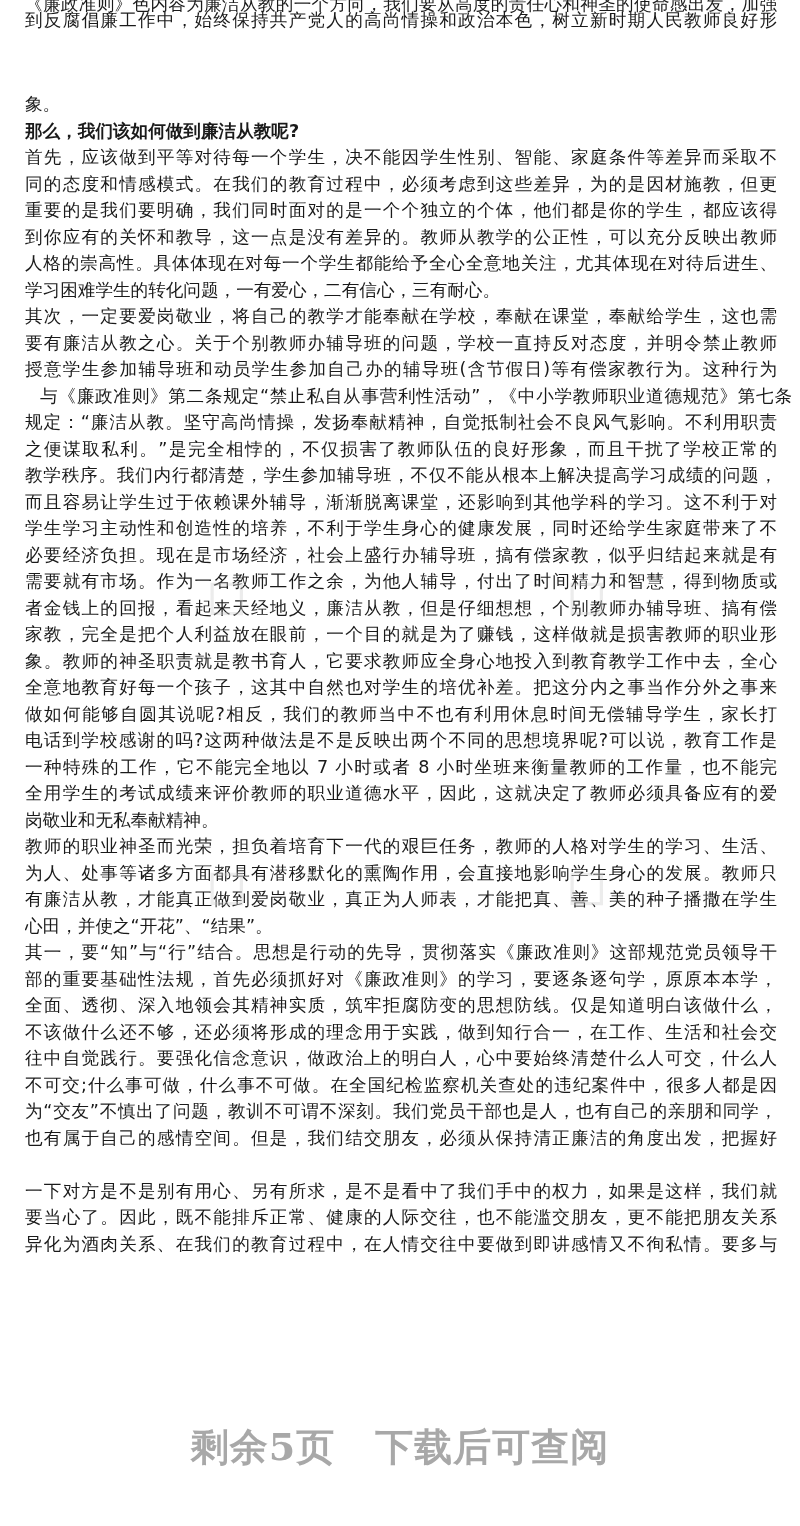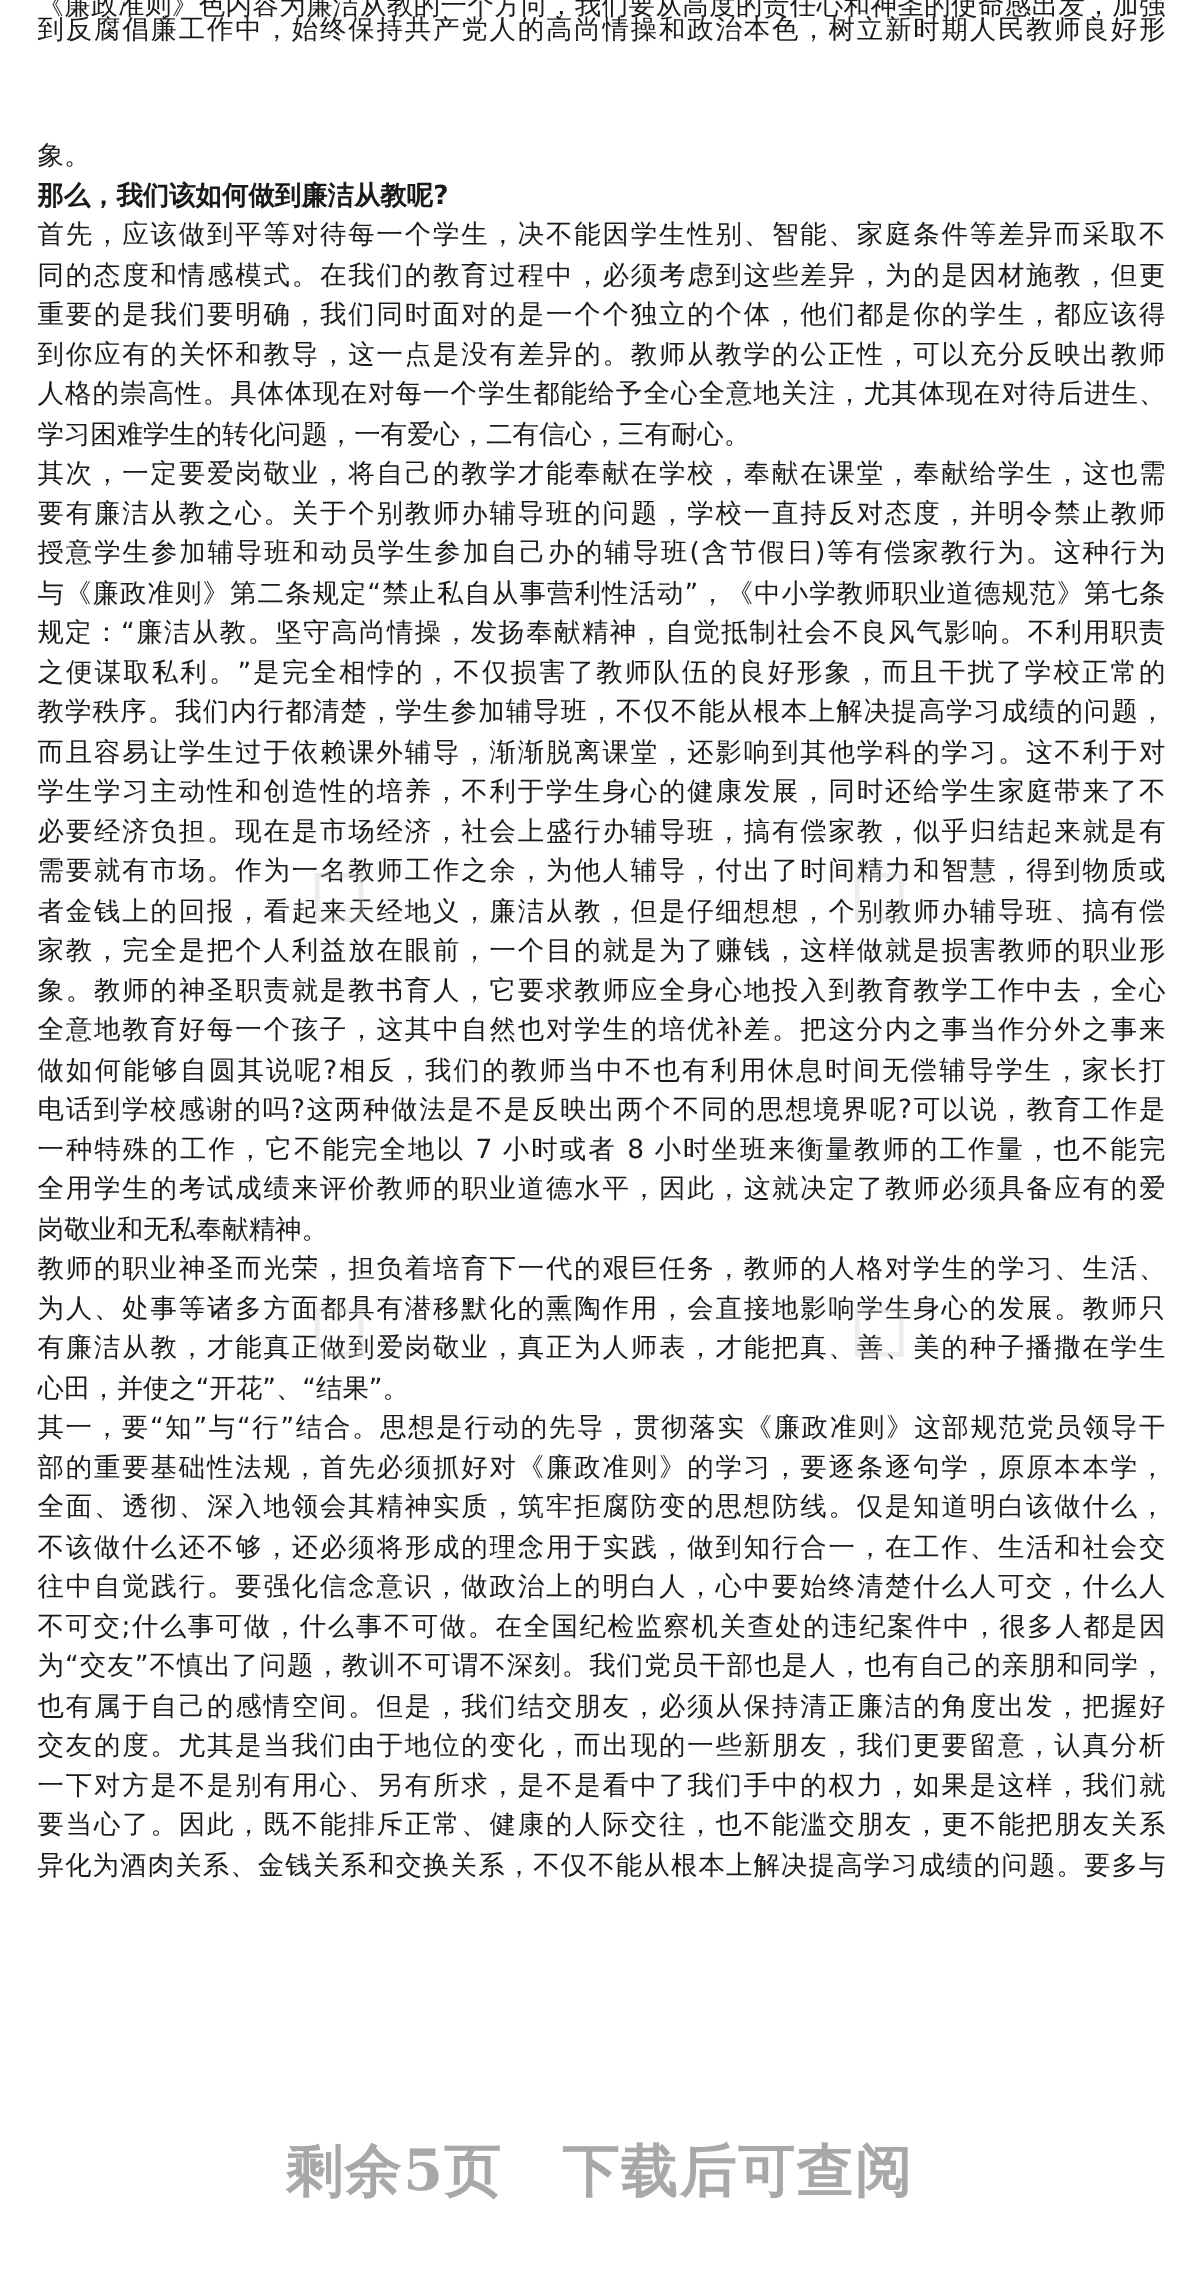--- a/index.html
+++ b/index.html
@@ -26,21 +26,21 @@
     <div class="line last" style="top: 118px; font-weight: bold;">那么，我们该如何做到廉洁从教呢?</div>
     <div class="line" style="top: 144px;">首先，应该做到平等对待每一个学生，决不能因学生性别、智能、家庭条件等差异而采取不</div>
     <div class="line" style="top: 171px;">同的态度和情感模式。在我们的教育过程中，必须考虑到这些差异，为的是因材施教，但更</div>
     <div class="line" style="top: 197px;">重要的是我们要明确，我们同时面对的是一个个独立的个体，他们都是你的学生，都应该得</div>
     <div class="line" style="top: 224px;">到你应有的关怀和教导，这一点是没有差异的。教师从教学的公正性，可以充分反映出教师</div>
     <div class="line" style="top: 250px;">人格的崇高性。具体体现在对每一个学生都能给予全心全意地关注，尤其体现在对待后进生、</div>
     <div class="line last" style="top: 277px;">学习困难学生的转化问题，一有爱心，二有信心，三有耐心。</div>
     <div class="line" style="top: 303px;">其次，一定要爱岗敬业，将自己的教学才能奉献在学校，奉献在课堂，奉献给学生，这也需</div>
     <div class="line" style="top: 330px;">要有廉洁从教之心。关于个别教师办辅导班的问题，学校一直持反对态度，并明令禁止教师</div>
     <div class="line" style="top: 356px;">授意学生参加辅导班和动员学生参加自己办的辅导班(含节假日)等有偿家教行为。这种行为</div>
-    <div class="line" style="top: 383px;">与《廉政准则》第二条规定“禁止私自从事营利性活动”，《中小学教师职业道德规范》第七条</div>
+    <div class="line" style="top: 383px; margin-left: 15px;">与《廉政准则》第二条规定“禁止私自从事营利性活动”，《中小学教师职业道德规范》第七条</div>
     <div class="line" style="top: 409px;">规定：“廉洁从教。坚守高尚情操，发扬奉献精神，自觉抵制社会不良风气影响。不利用职责</div>
     <div class="line" style="top: 436px;">之便谋取私利。”是完全相悖的，不仅损害了教师队伍的良好形象，而且干扰了学校正常的</div>
     <div class="line" style="top: 462px;">教学秩序。我们内行都清楚，学生参加辅导班，不仅不能从根本上解决提高学习成绩的问题，</div>
     <div class="line" style="top: 489px;">而且容易让学生过于依赖课外辅导，渐渐脱离课堂，还影响到其他学科的学习。这不利于对</div>
     <div class="line" style="top: 515px;">学生学习主动性和创造性的培养，不利于学生身心的健康发展，同时还给学生家庭带来了不</div>
     <div class="line" style="top: 542px;">必要经济负担。现在是市场经济，社会上盛行办辅导班，搞有偿家教，似乎归结起来就是有</div>
     <div class="line" style="top: 568px;">需要就有市场。作为一名教师工作之余，为他人辅导，付出了时间精力和智慧，得到物质或</div>
     <div class="line" style="top: 595px;">者金钱上的回报，看起来天经地义，廉洁从教，但是仔细想想，个别教师办辅导班、搞有偿</div>
     <div class="line" style="top: 621px;">家教，完全是把个人利益放在眼前，一个目的就是为了赚钱，这样做就是损害教师的职业形</div>
     <div class="line" style="top: 648px;">象。教师的神圣职责就是教书育人，它要求教师应全身心地投入到教育教学工作中去，全心</div>
@@ -55,24 +55,23 @@
     <div class="line" style="top: 886px;">有廉洁从教，才能真正做到爱岗敬业，真正为人师表，才能把真、善、美的种子播撒在学生</div>
     <div class="line last" style="top: 913px;">心田，并使之“开花”、“结果”。</div>
     <div class="line" style="top: 939px;">其一，要“知”与“行”结合。思想是行动的先导，贯彻落实《廉政准则》这部规范党员领导干</div>
     <div class="line" style="top: 966px;">部的重要基础性法规，首先必须抓好对《廉政准则》的学习，要逐条逐句学，原原本本学，</div>
     <div class="line" style="top: 992px;">全面、透彻、深入地领会其精神实质，筑牢拒腐防变的思想防线。仅是知道明白该做什么，</div>
     <div class="line" style="top: 1019px;">不该做什么还不够，还必须将形成的理念用于实践，做到知行合一，在工作、生活和社会交</div>
     <div class="line" style="top: 1045px;">往中自觉践行。要强化信念意识，做政治上的明白人，心中要始终清楚什么人可交，什么人</div>
     <div class="line" style="top: 1072px;">不可交;什么事可做，什么事不可做。在全国纪检监察机关查处的违纪案件中，很多人都是因</div>
     <div class="line" style="top: 1098px;">为“交友”不慎出了问题，教训不可谓不深刻。我们党员干部也是人，也有自己的亲朋和同学，</div>
     <div class="line" style="top: 1125px;">也有属于自己的感情空间。但是，我们结交朋友，必须从保持清正廉洁的角度出发，把握好</div>
-    <div class="line" style="top: 1151px;">交友的度。尤其是当我们由于地位的变化，而出现的一些新朋友，我们更要留意，认真分析</div>
     <div class="line" style="top: 1178px;">一下对方是不是别有用心、另有所求，是不是看中了我们手中的权力，如果是这样，我们就</div>
     <div class="line" style="top: 1204px;">要当心了。因此，既不能排斥正常、健康的人际交往，也不能滥交朋友，更不能把朋友关系</div>
-    <div class="line" style="top: 1231px;">异化为酒肉关系、金钱关系和交换关系，不仅不能从根本上解决提高学习成绩的问题。要多与</div>
+    <div class="line" style="top: 1231px;">异化为酒肉关系、在我们的教育过程中，在人情交往中要做到即讲感情又不徇私情。要多与</div>
     <div class="watermark" style="left: 200px; top: 560px;">◇</div>
     <div class="watermark" style="left: 560px; top: 560px;">◇</div>
     <div class="watermark" style="left: 200px; top: 850px;">◇</div>
     <div class="watermark" style="left: 560px; top: 850px;">◇</div>
   </div>
 
 <div class="footer">
   <span>剩余5页</span><span>下载后可查阅</span>
 </div>
 

